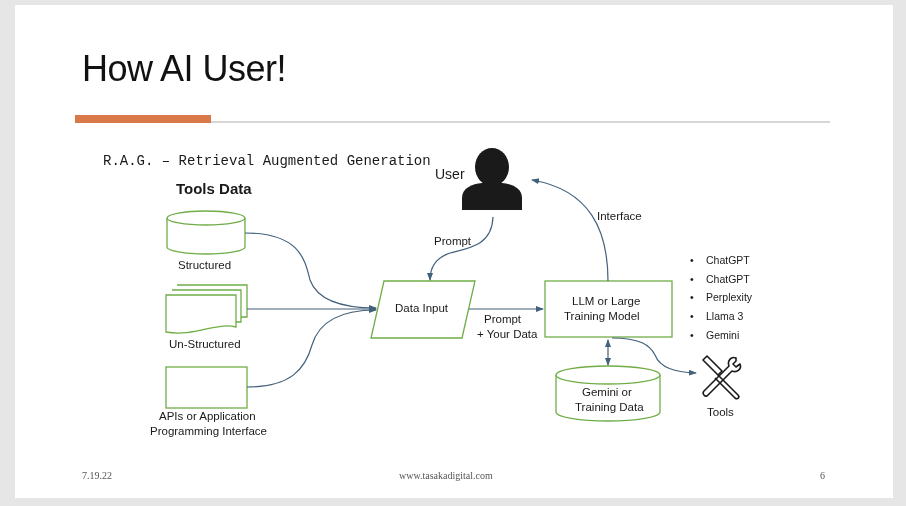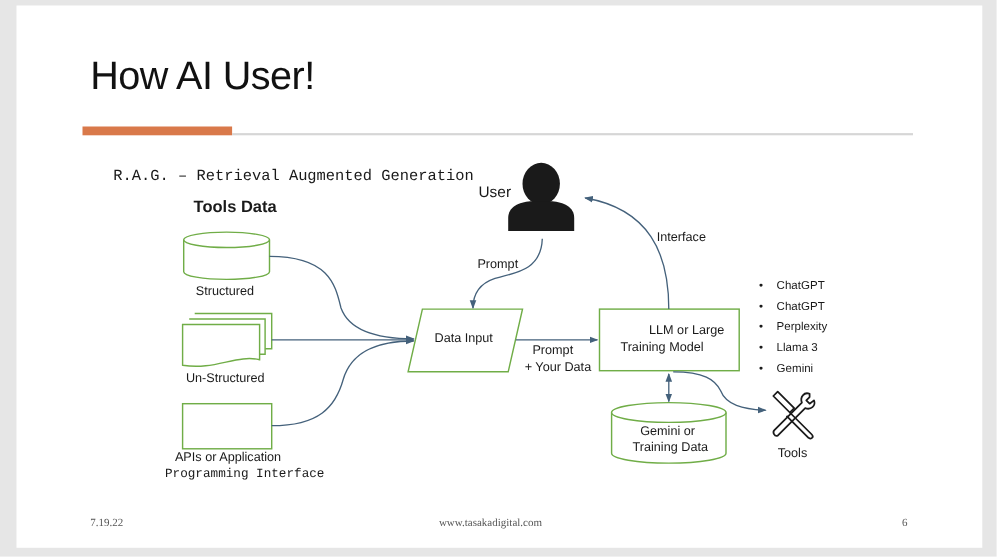--- a/index.html
+++ b/index.html
@@ -86,28 +86,28 @@
     <path d="M703,360 L707,356 L722,371 L718,375 Z"></path>
     <path d="M718,375 L738,395 C740,397 738,400 735,398 L715,378"></path>
 
     <path d="M736,358 C731,356 727,361 729,366 L704,391 C702,393 704,397 707,396 L732,371 C737,373 742,369 740,364 L736,367 L733,364 L736,361 Z"></path>
   </g>
 </svg>
 
 <div class="txt lbl" style="left:178px; top:259px;">Structured</div>
 <div class="txt lbl" style="left:169px; top:338px;">Un-Structured</div>
 <div class="txt lbl" style="left:159px; top:410px;">APIs or Application</div>
-<div class="txt lbl" style="left:150px; top:425px;font-family:Liberation Mono, monospace;">Programming Interface</div>
+<div class="txt lbl" style="left:150px; top:425px;">Programming Interface</div>
 
 <div class="txt" style="left:435px; top:166px; font-size:14px;text-align:right;">User</div>
 <div class="txt lbl" style="left:434px; top:235px;">Prompt</div>
 <div class="txt lbl" style="left:395px; top:302px;">Data Input</div>
 <div class="txt lbl" style="left:484px; top:313px;">Prompt</div>
 <div class="txt lbl" style="left:477px; top:328px;">+ Your Data</div>
-<div class="txt lbl" style="left:590px; top:295px;">LLM or Large</div>
+<div class="txt lbl" style="left:572px; top:295px;">LLM or Large</div>
 <div class="txt lbl" style="left:564px; top:310px;">Training Model</div>
 <div class="txt lbl" style="left:597px; top:210px;">Interface</div>
 <div class="txt lbl" style="left:582px; top:386px;">Gemini or</div>
 <div class="txt lbl" style="left:575px; top:401px;">Training Data</div>
 <div class="txt lbl" style="left:707px; top:406px;">Tools</div>
 
 <ul class="models">
   <li>ChatGPT</li>
   <li>ChatGPT</li>
   <li>Perplexity</li>

